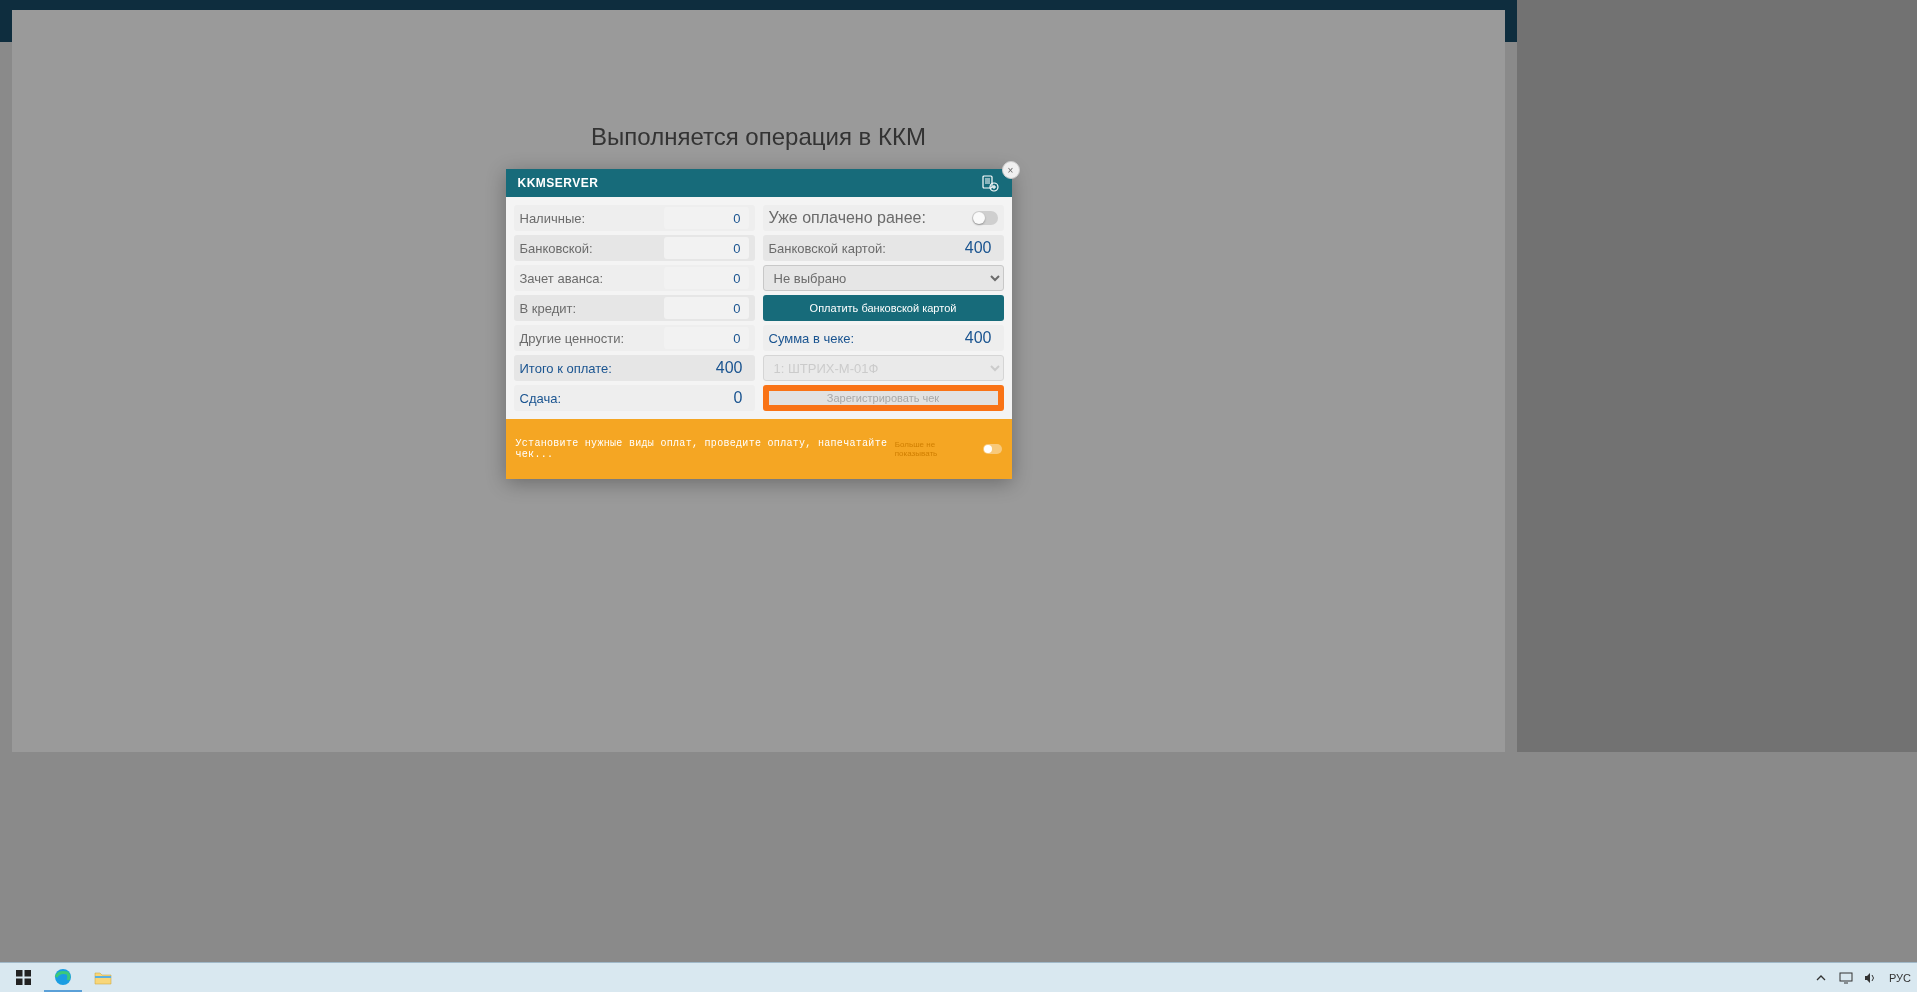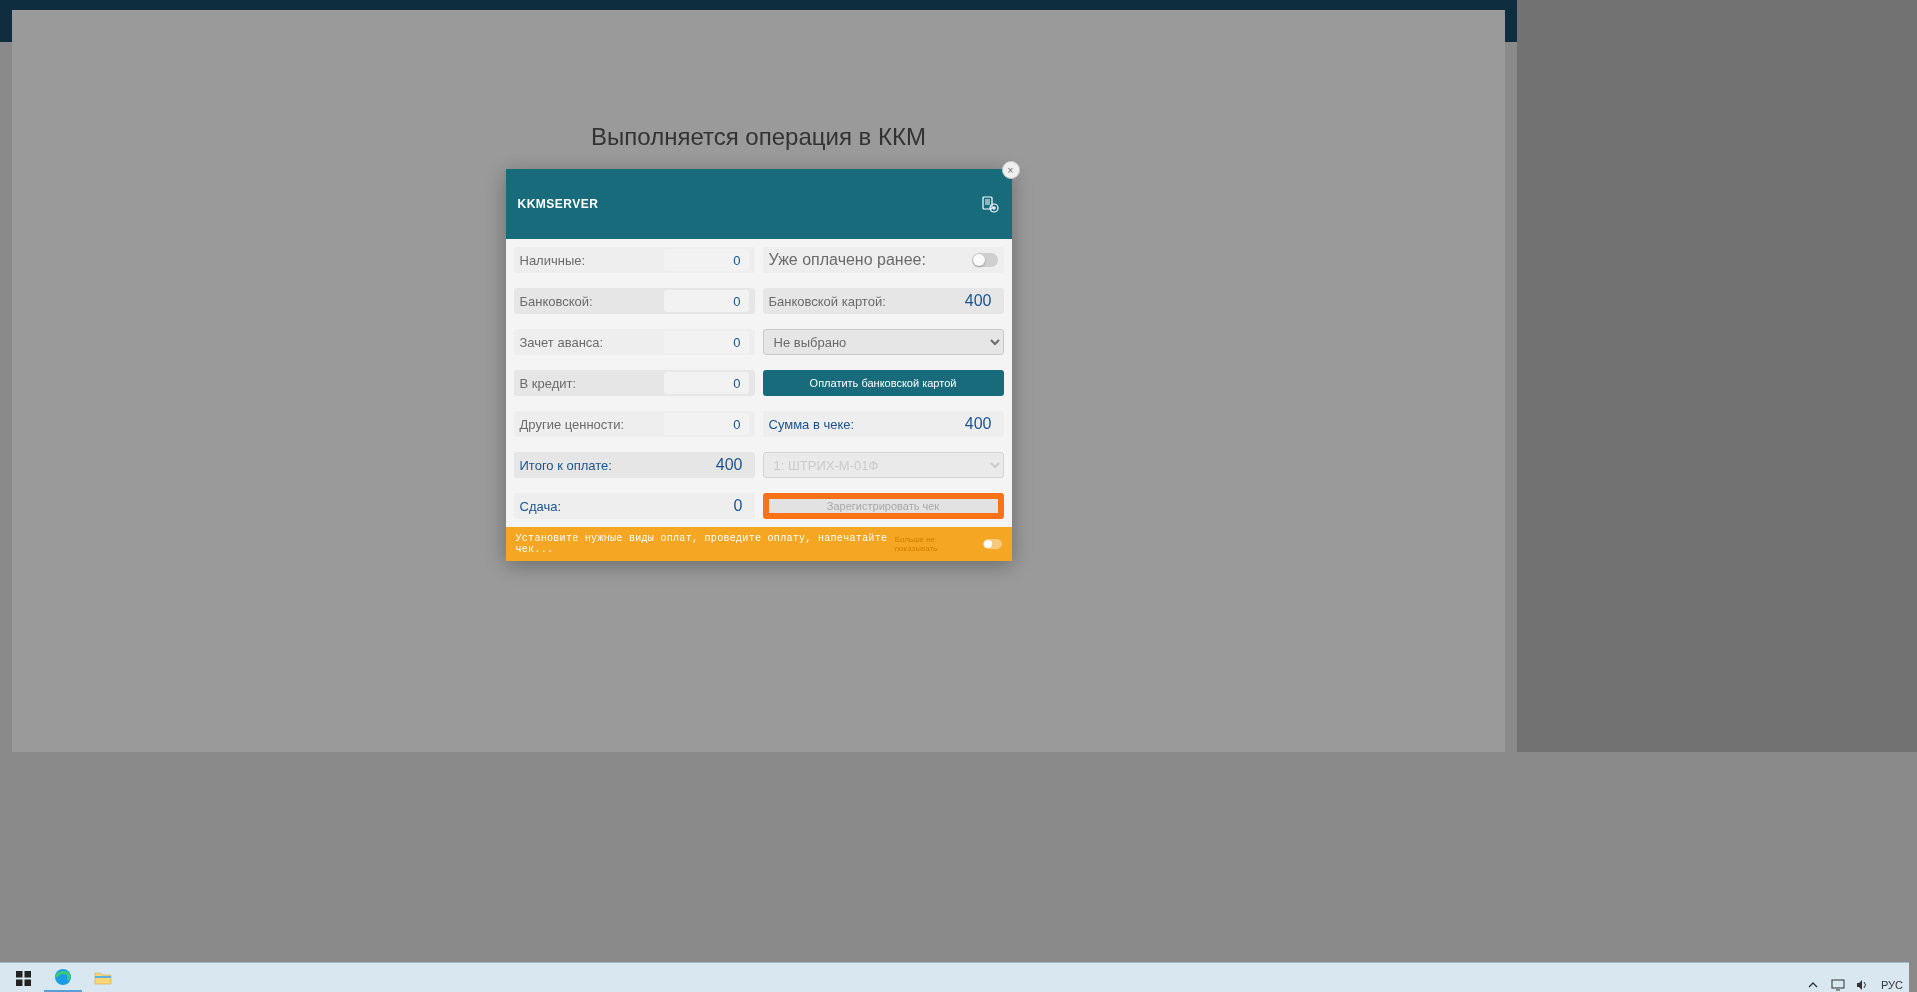--- a/index.html
+++ b/index.html
@@ -77,21 +77,21 @@
     justify-content: center;
     font-size: 10px;
     color: #666;
     cursor: pointer;
     z-index: 10;
   }
   
   .modal-header {
     background: #176b7a;
     color: #fff;
-    padding: 25px 12px;
+    padding: 4px 12px;
     display: flex;
     justify-content: space-between;
     align-items: center;
     font-size: 12px;
     font-weight: 600;
     letter-spacing: 0.5px;
   }
   
   .header-icon {
     width: 20px;
@@ -105,21 +105,21 @@
     background: #f4f4f4;
     padding: 8px;
     display: flex;
     gap: 8px;
   }
   
   .col {
     width: 50%;
     display: flex;
     flex-direction: column;
-    gap: 15px;
+    gap: 4px;
   }
   
   .row {
     display: flex;
     align-items: center;
     height: 26px;
     background: #e6e6e6;
     border-radius: 3px;
     padding: 0 6px;
     font-size: 13px;
@@ -213,21 +213,21 @@
   
   .btn.disabled {
     background: #e2e2e2;
     color: #a8a8a8;
     border: 6px solid #f97316;
     cursor: not-allowed;
   }
   
   .modal-footer {
     background: #f5a623;
-    padding: 6px 10px;
+    padding: 19px 10px;
     display: flex;
     align-items: center;
     justify-content: space-between;
     font-size: 10px;
   }
   
   .footer-msg {
     color: #fff;
     font-family: 'Courier New', monospace;
     letter-spacing: 0.3px;
@@ -255,25 +255,25 @@
     width: 8px; height: 8px;
     background: #fff;
     border-radius: 50%;
   }
   
   
   .taskbar {
     position: absolute;
     bottom: 0;
     left: 0;
-    right: 8px;
+    right: 0;
     height: 30px;
     background: #d9e8f0;
     display: flex;
-    align-items: flex-end;
+    align-items: center;
     border-top: 1px solid #a0b8c8;
   }
   
   .tb-left {
     display: flex;
     align-items: center;
     gap: 2px;
     padding-left: 4px;
   }
   

